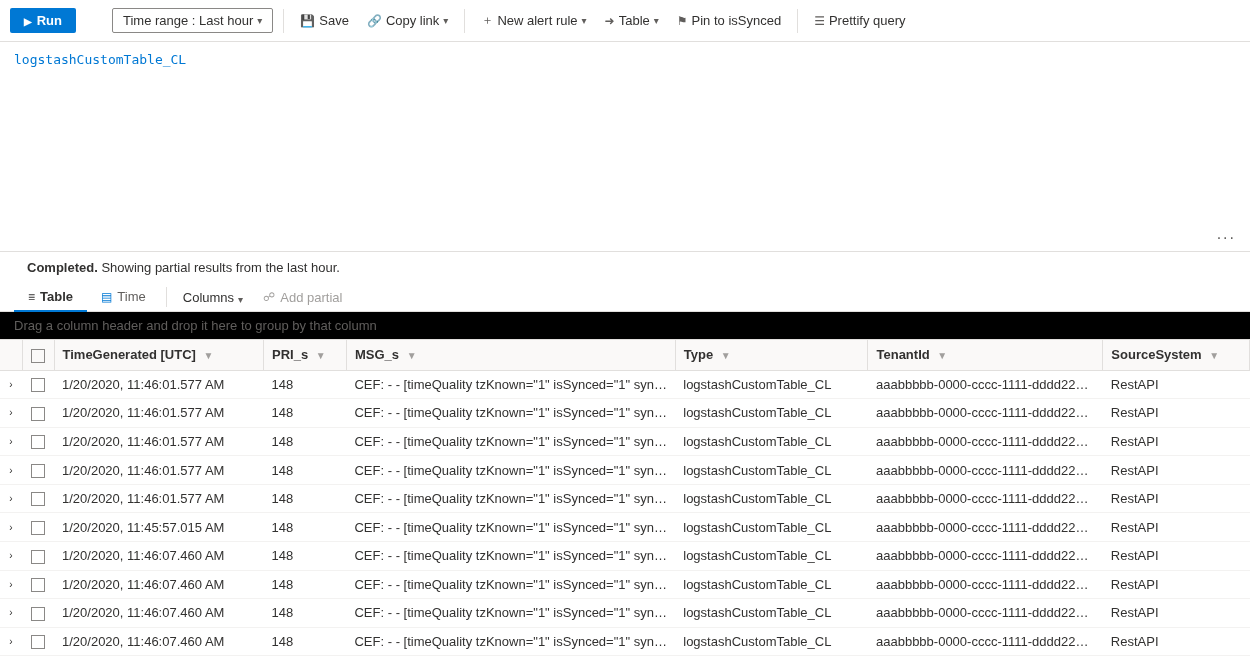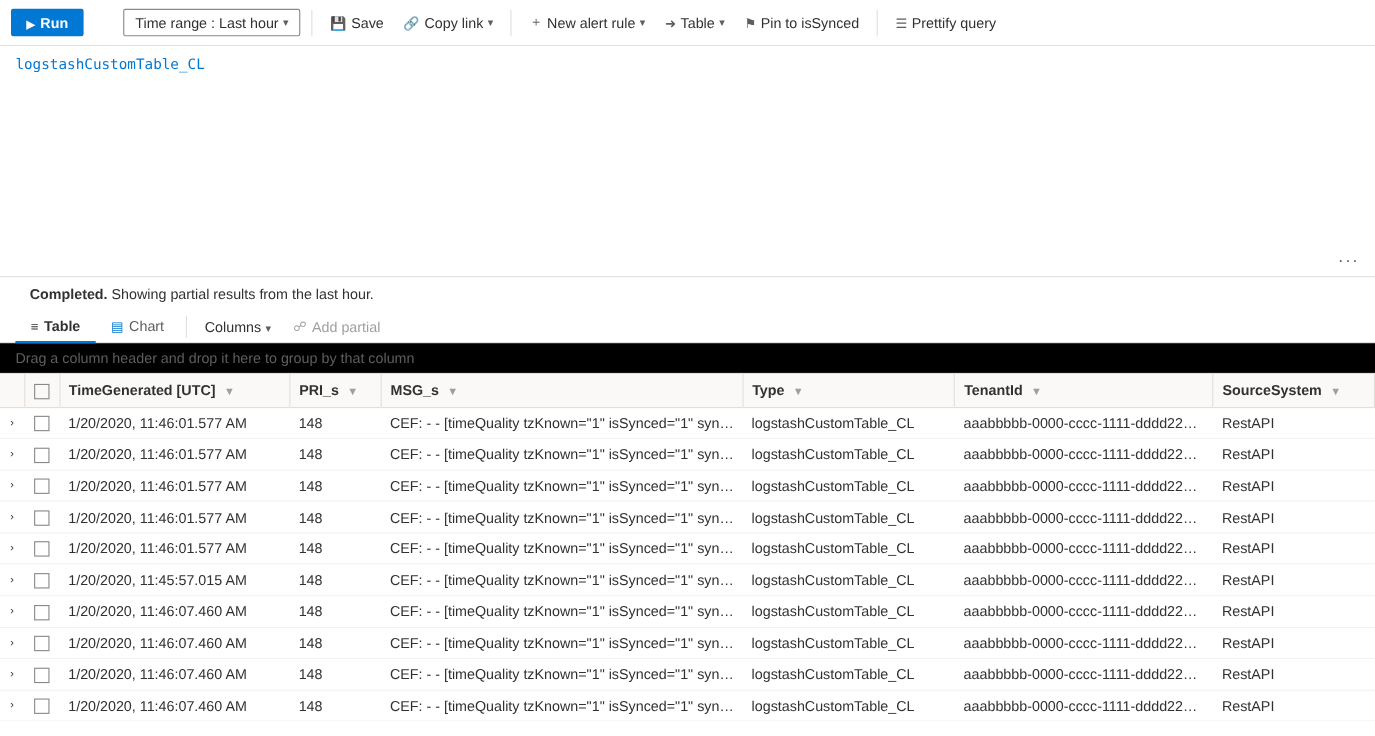--- a/index.html
+++ b/index.html
@@ -266,21 +266,21 @@
   <strong>Completed.</strong><span> Showing partial results from the last hour.</span>
 </div>
 
 <div id="tab-row">
   <div class="tab active">
     <span class="tab-icon">≡</span>
     <span>Table</span>
   </div>
   <div class="tab">
     <span class="tab-icon" style="color:#0078d4;">▤</span>
-    <span>Chart</span>
+    <span>Time</span>
   </div>
   <div class="tab-sep"></div>
   <button class="columns-btn">
     <span>Columns</span>
     <span class="chevron">▾</span>
   </button>
   <button class="add-bookmark-btn">
     <span style="font-size:12px;">☍</span>
     <span>Add partial</span>
   </button>

